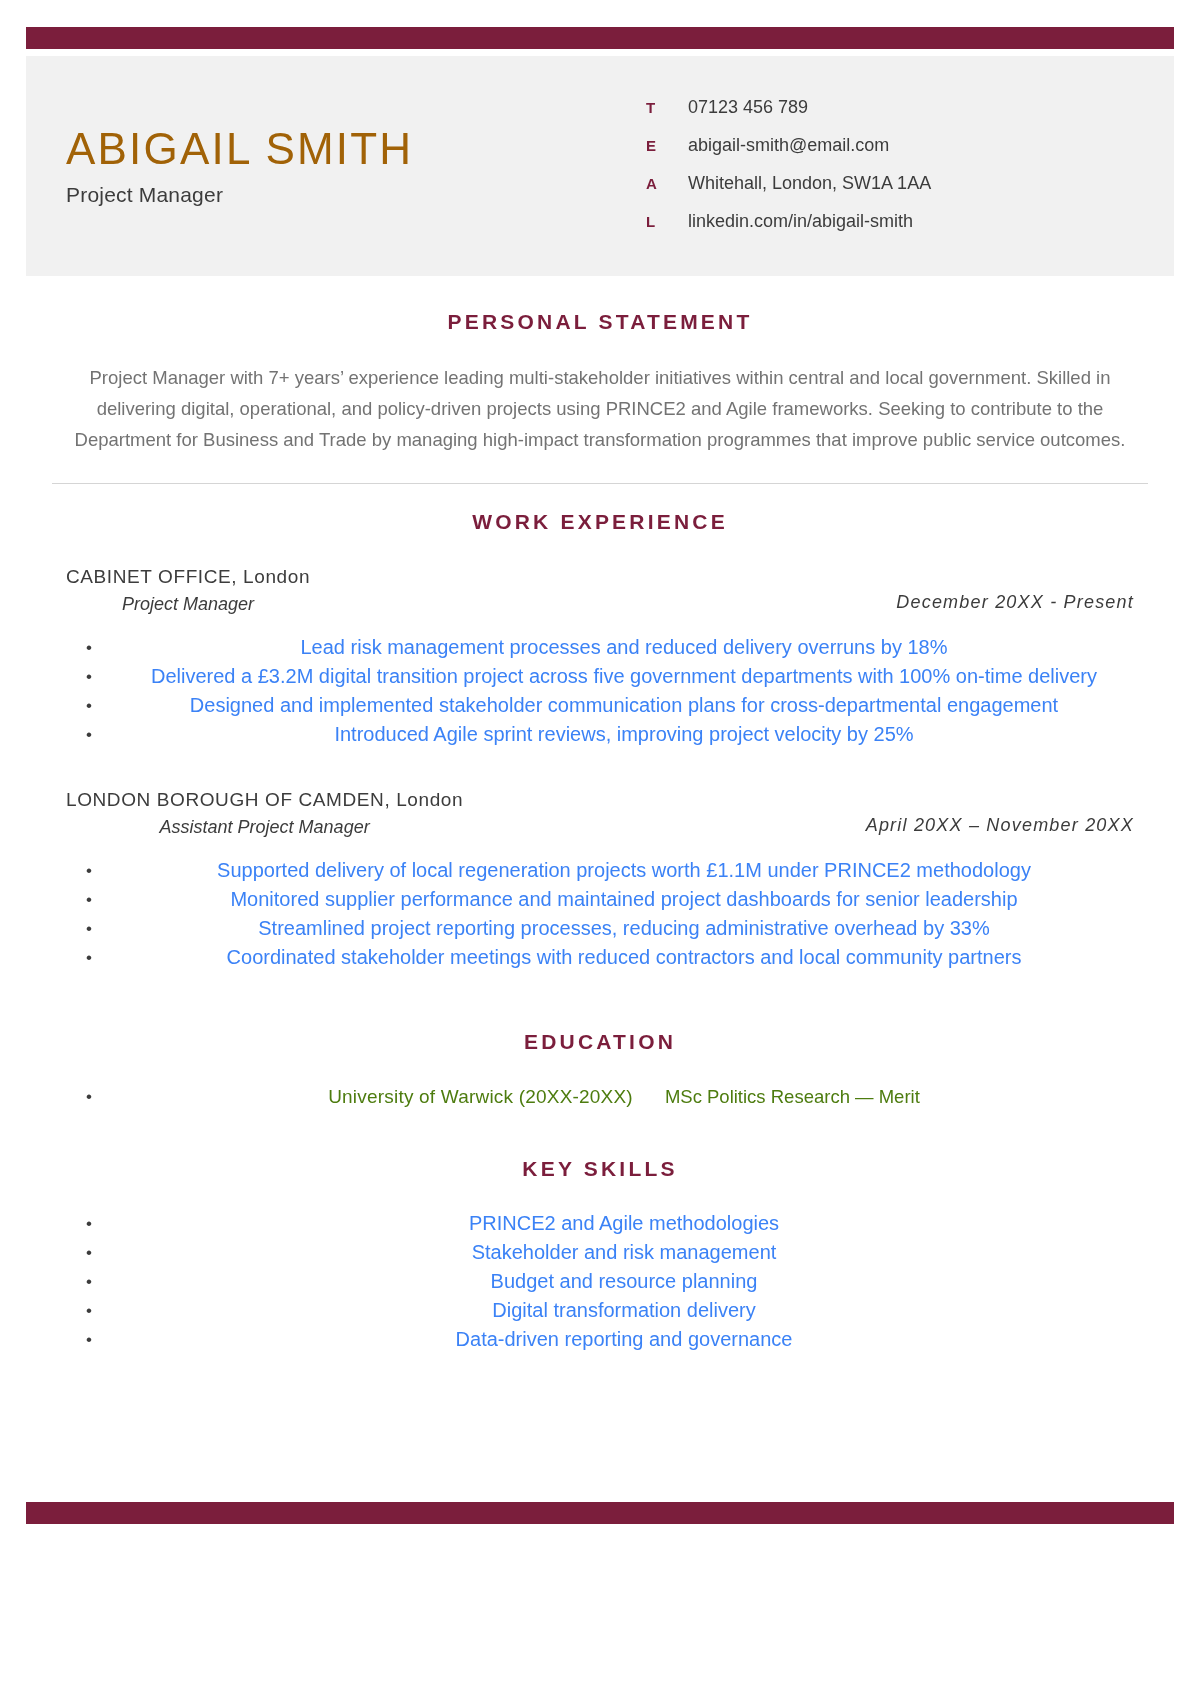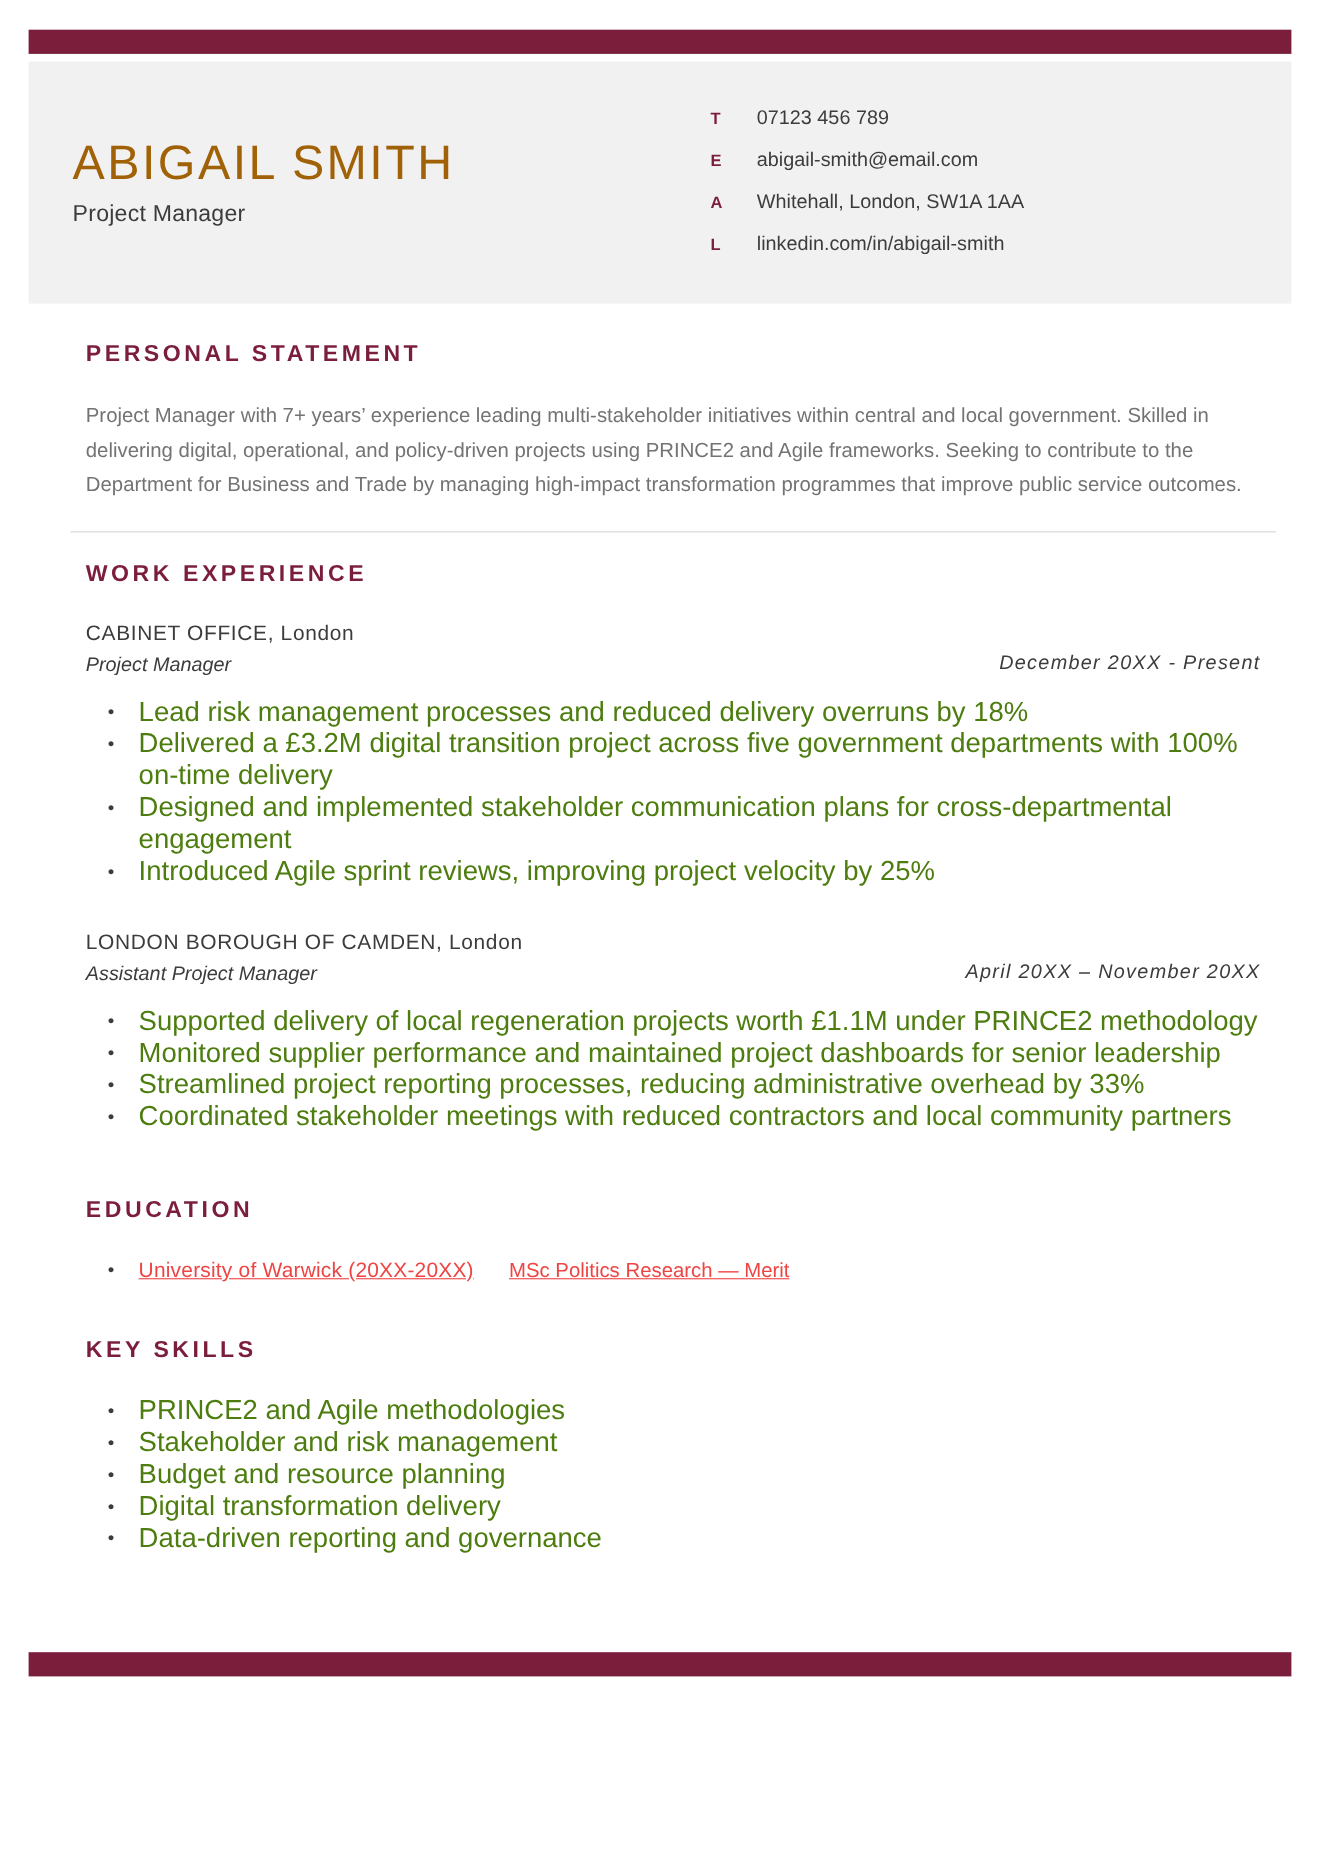--- a/index.html
+++ b/index.html
@@ -90,23 +90,24 @@
   .contact-val {
     font-size: 18px;
     color: #3c3c3c;
     white-space: nowrap;
     text-align: right;
   }
 
   
   .content {
     position: absolute;
-    left: 38px;
+    left: 26px;
     top: 276px;
     width: 1148px;
+    text-align: center;
   }
 
   .section {
     padding: 0 40px;
     box-sizing: border-box;
   }
   .section-title {
     font-size: 21px;
     font-weight: bold;
     letter-spacing: 3.2px;
@@ -157,41 +158,40 @@
   }
 
   ul.bullets {
     list-style: none;
     margin: 18px 0 0 0;
     padding: 0;
   }
   ul.bullets li {
     position: relative;
     padding-left: 48px;
-    font-size: 25px;
+    font-size: 20px;
     line-height: 29px;
-    color: #4d7c0f;
+    color: #3b82f6;
     margin-bottom: 0;
   }
   ul.bullets li::before {
     content: "\2022";
     position: absolute;
     left: 20px;
     top: 0;
     font-size: 17px;
     color: #3c3c3c;
   }
 
   .edu-item {
     position: relative;
     padding-left: 48px;
     font-size: 19px;
-    color: #ef4444;
+    color: #4d7c0f;
     line-height: 29px;
-    text-decoration: underline;
   }
   .edu-item::before {
     content: "\2022";
     position: absolute;
     left: 20px;
     top: 0;
     font-size: 17px;
     color: #3c3c3c;
   }
   .edu-school {

